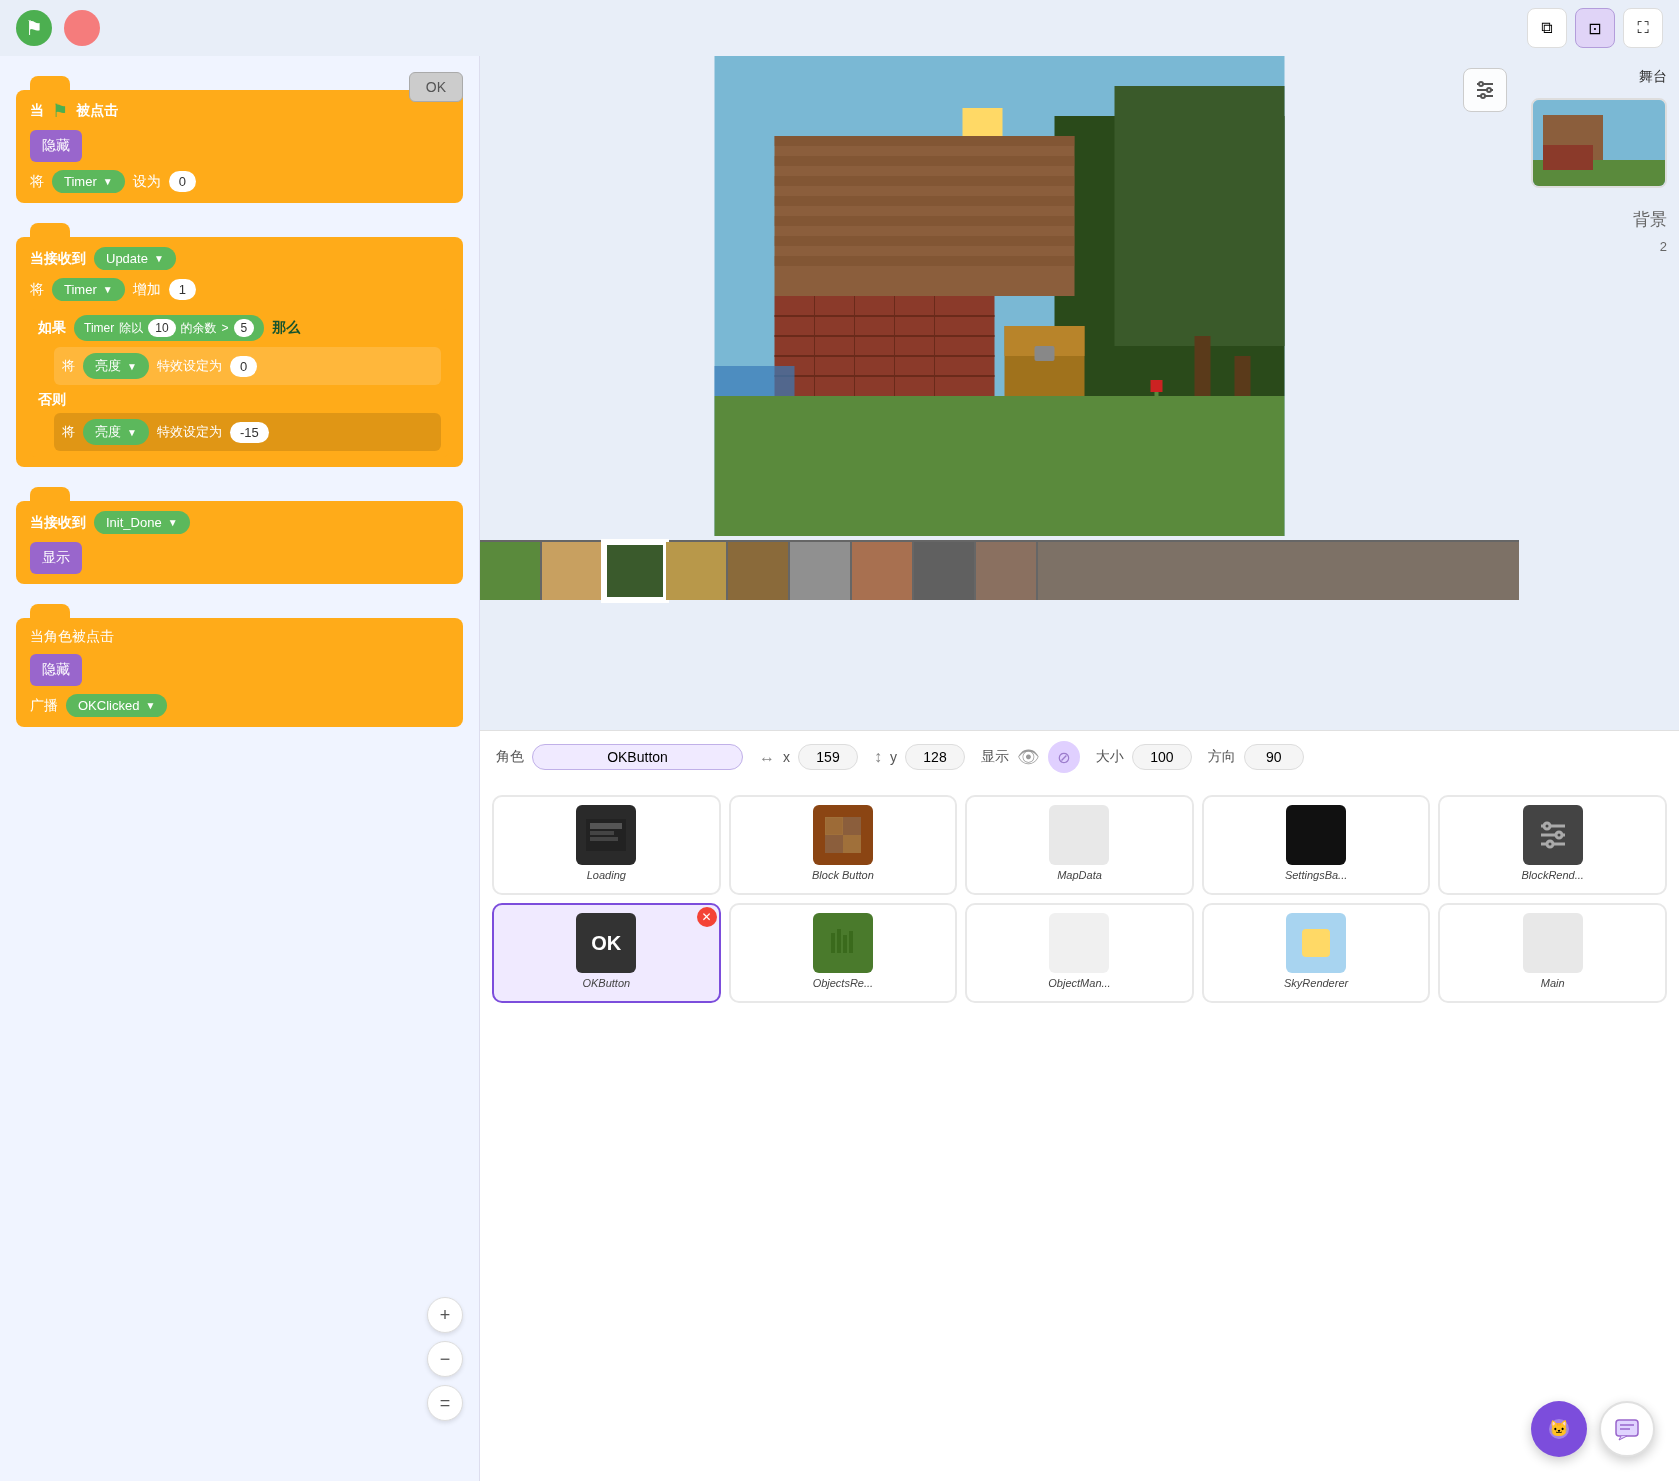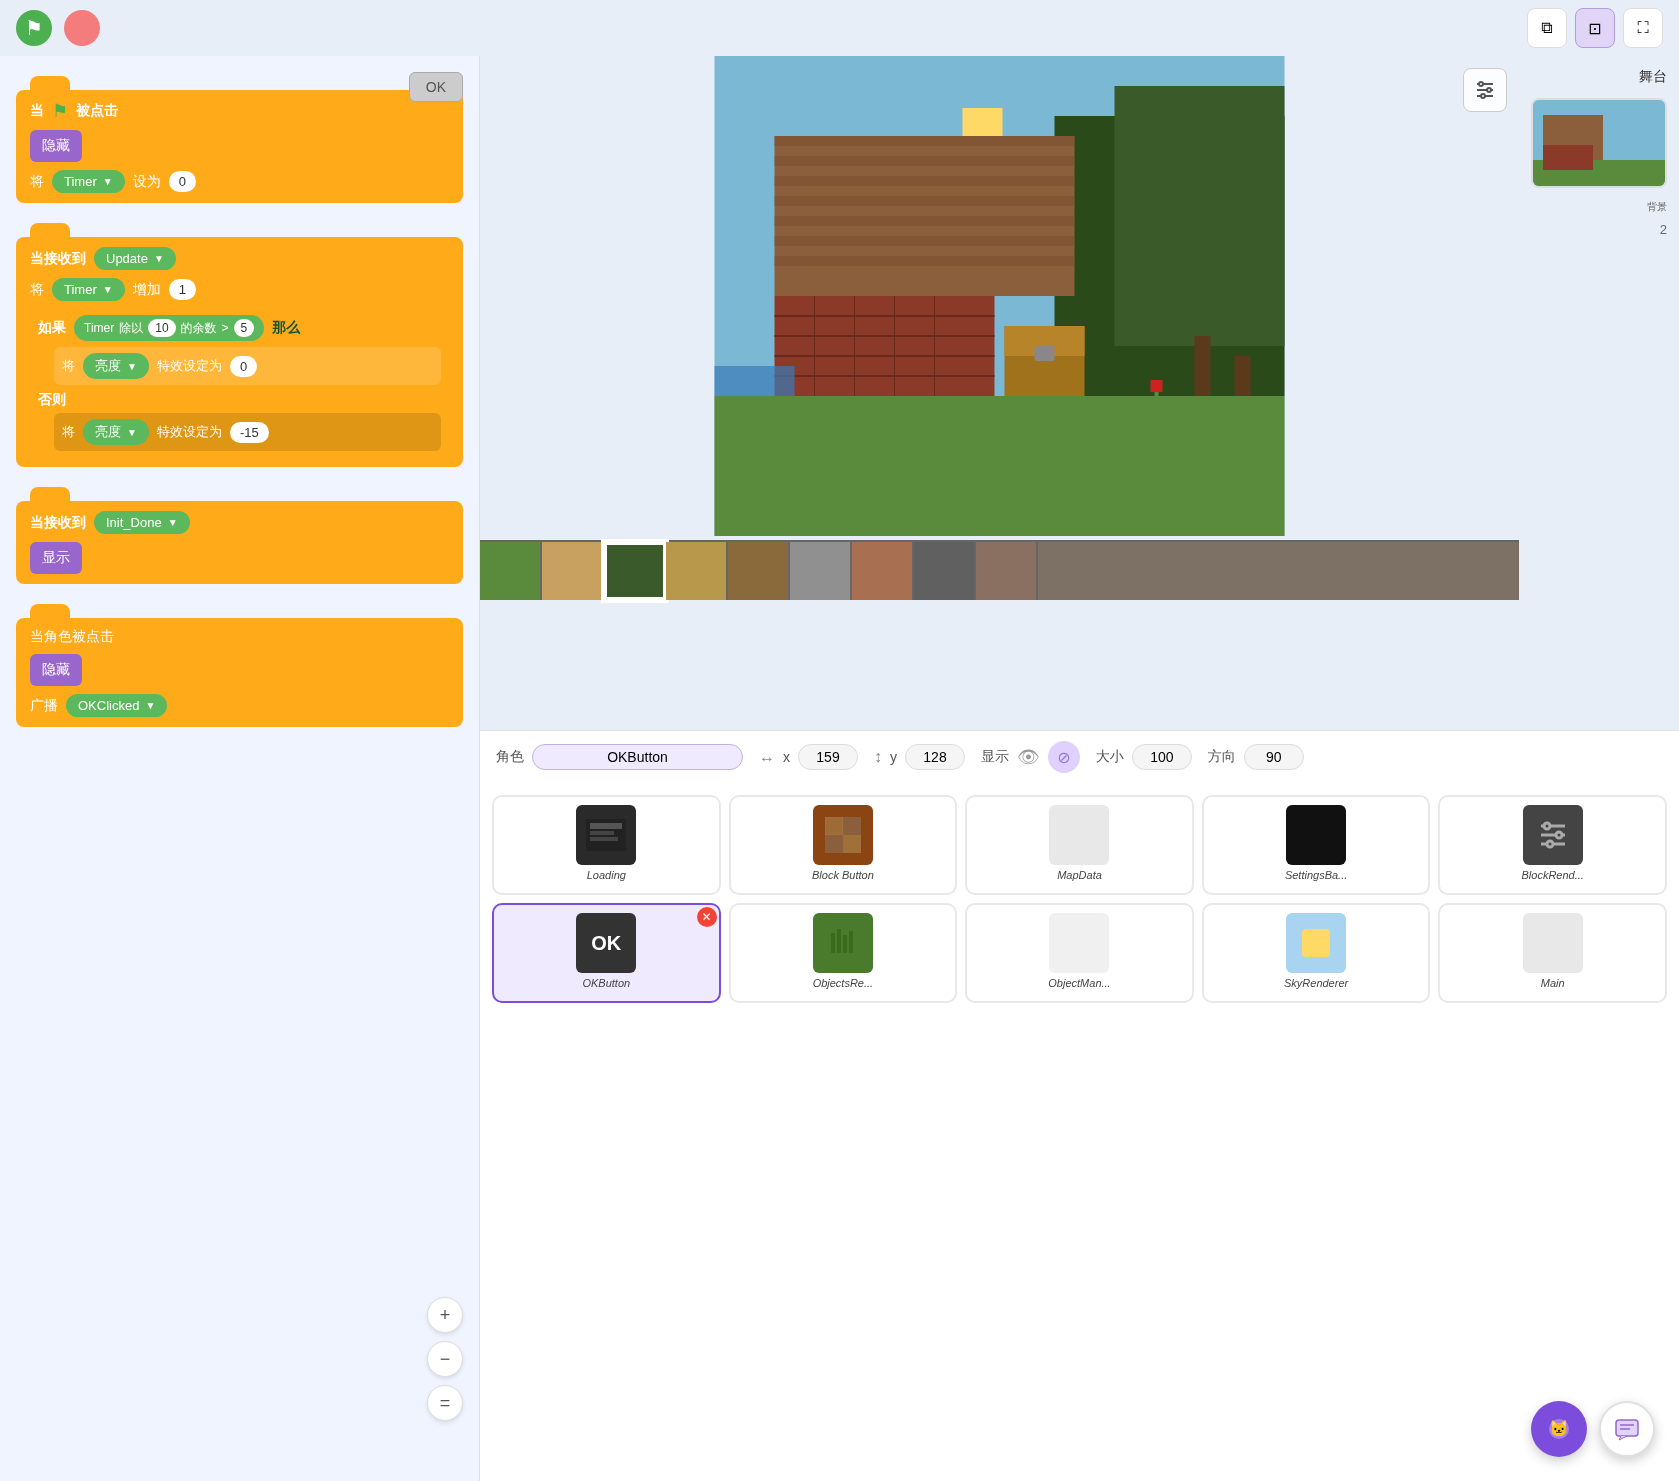--- a/index.html
+++ b/index.html
@@ -94,21 +94,21 @@
       margin-bottom: 4px;
     }
     .stage-thumb {
       width: 136px;
       height: 90px;
       border-radius: 8px;
       overflow: hidden;
       border: 2px solid #ddd;
       background: #87ceeb;
     }
-    .bg-label { font-size: 10px; color: #666; margin-top: 4px; }
+    .bg-label { font-size: 17px; color: #666; margin-top: 12px; }
     .bg-num { font-size: 13px; color: #666; }
 
     
     .sprite-props {
       background: white;
       border-top: 1px solid #e0e0e0;
       padding: 10px 16px;
       display: flex;
       align-items: center;
       gap: 16px;

